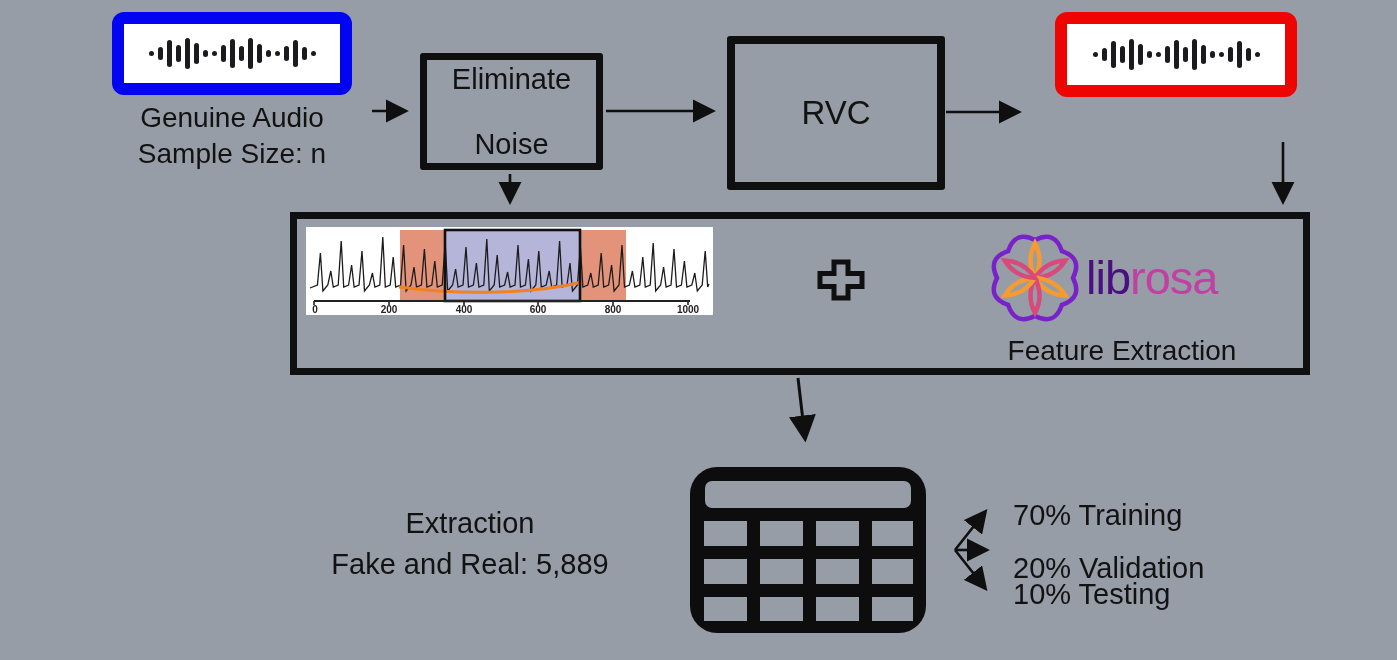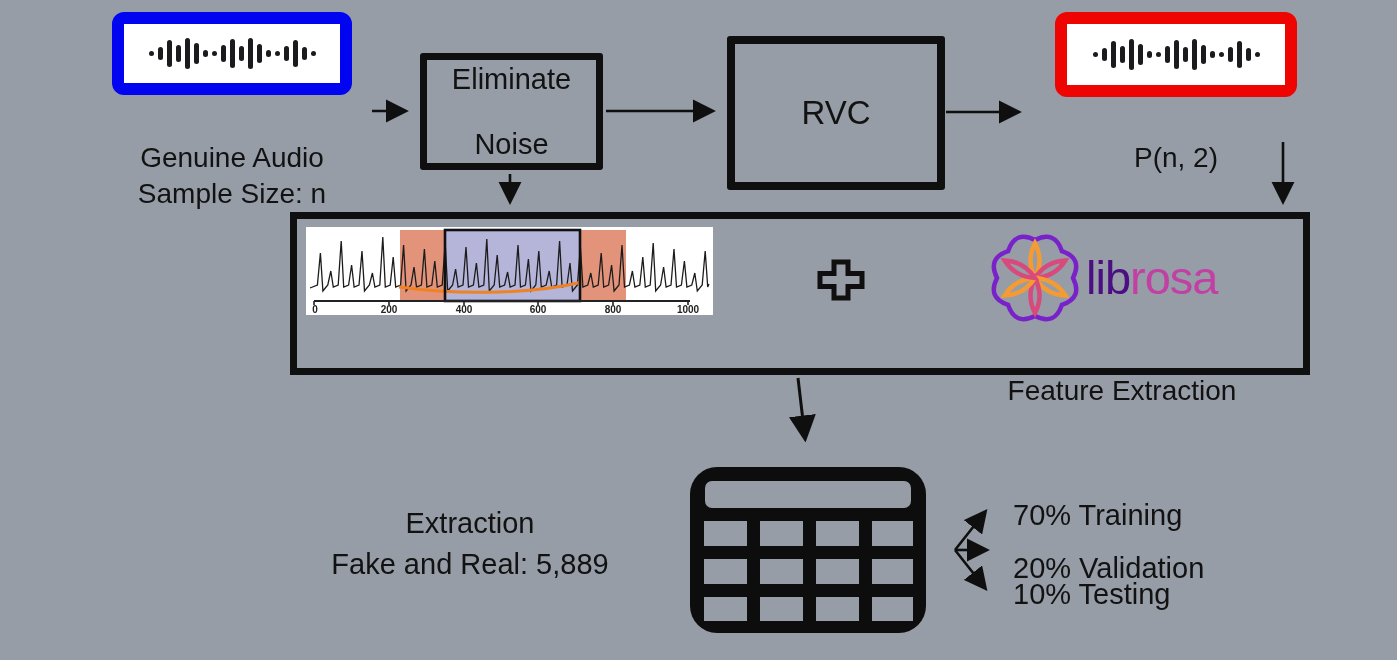--- a/index.html
+++ b/index.html
@@ -19,21 +19,21 @@
   .media-box.red{border:12px solid #EE0400;}
   .waveform{display:flex; align-items:center; justify-content:center; gap:4px;}
   .waveform i{display:block; width:5px; background:#1a1a1f; border-radius:3px;}
   
   .proc-box{
     border:7px solid #0f0f0f; border-radius:3px; background:transparent;
     display:flex; flex-direction:column; align-items:center; justify-content:center;
     text-align:center;
   }
   .lbl{text-align:center; line-height:1.28;}
-  .lbl-28{font-size:28px;margin-top:40px;}
+  .lbl-28{font-size:28px;}
   .lbl-29{font-size:29px;}
   .lbl-31{font-size:31px;}
   .lbl-33{font-size:33px;}
   #big-box{border:7px solid #0f0f0f; background:transparent;}
   #plot-wrap{background:#ffffff;}
   #librosa-text{font-size:47px; letter-spacing:-1px; white-space:nowrap;}
   #librosa-text .lib{color:#4B0E83; font-weight:500;}
   #librosa-text .rosa{color:#C23FA4; font-weight:500;}
   .split-line{position:absolute; left:1013px; font-size:29px; white-space:nowrap;}
   svg{display:block;}
@@ -116,21 +116,20 @@
         <i style="height: 19px;"></i>
         <i style="height: 7px;"></i>
         <i style="height: 5px;"></i>
         <i style="height: 15px;"></i>
         <i style="height: 27px;"></i>
         <i style="height: 13px;"></i>
         <i style="height: 5px;"></i>
       </div>
   </div>
   <div class="abs lbl lbl-28" style="left:1026px; top:100px; width:300px;">
-    <div>P(n, 2)</div>
   </div>
 
   <div class="abs" id="big-box" style="left:290px; top:212px; width:1006px; height:149px;"></div>
 
   <div class="abs" id="plot-wrap" style="left:306px; top:227px; width:407px; height:88px;">
     <svg width="407" height="88" viewBox="0 0 407 88">
       <rect x="0" y="0" width="407" height="88" fill="#ffffff"></rect>
       <rect x="94" y="3" width="45" height="71" fill="#E2937A"></rect>
       <rect x="139" y="3" width="135" height="71" fill="#B5B4D9"></rect>
       <rect x="274" y="3" width="46" height="71" fill="#E2937A"></rect>

